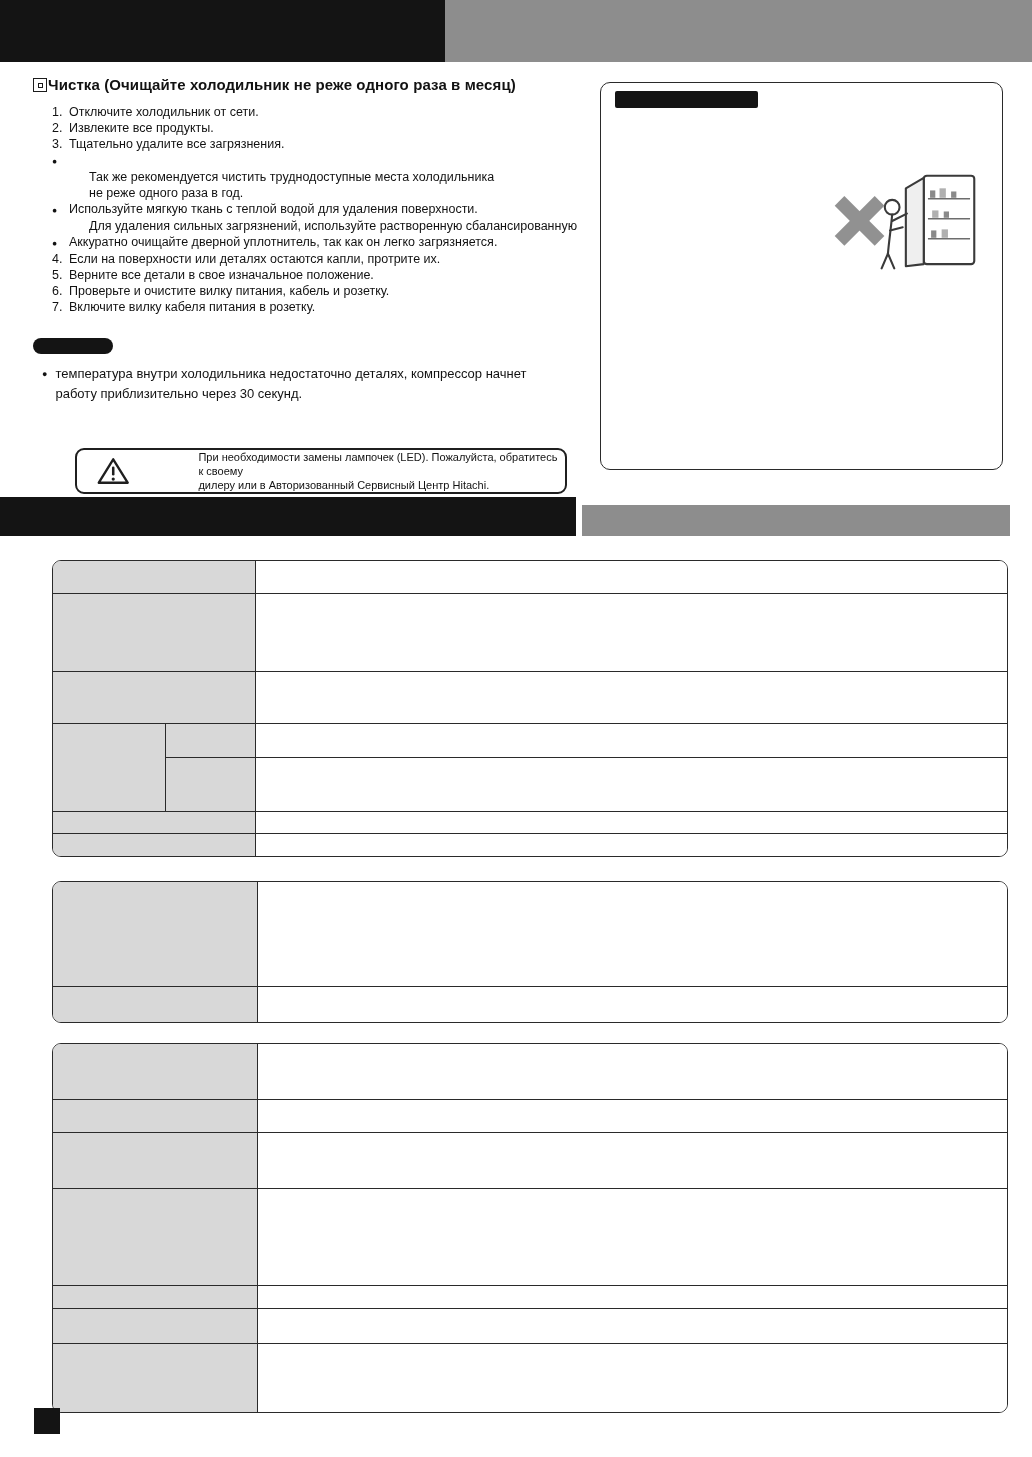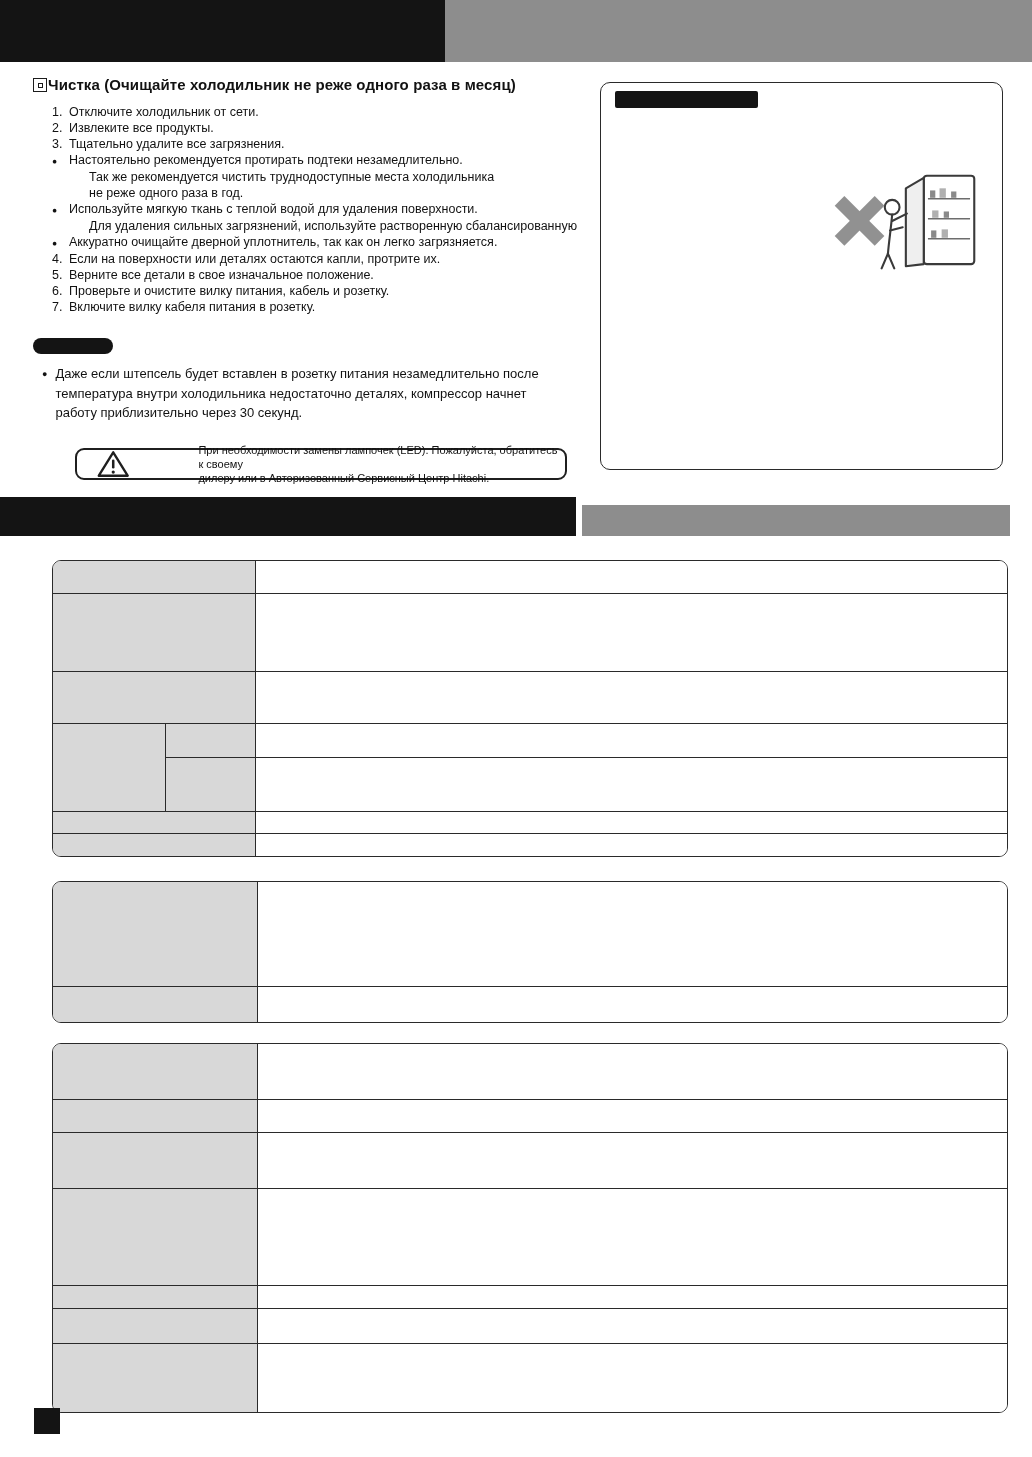--- a/index.html
+++ b/index.html
@@ -28,21 +28,21 @@
   .marker { flex:none; width:17px; }
   .bullet-line .marker { font-size:8.5px; line-height:16px; padding-top:1px; }
   .cont .txt { padding-left:4px;margin-left:16px; }
 
   
   .note-pill { left:33px; top:338px; width:80px; height:16px; background:#141414; border-radius:8px; }
   .note-par { left:42px; top:364px; display:flex; gap:8px; font-size:13px; line-height:19.5px; }
   .note-par .nmark { font-size:9px; line-height:19.5px; padding-top:1px; }
 
   
-  .warn-box { left:75px; top:448px; width:492px; height:32px; border:2px solid #1f1f1f;
+  .warn-box { left:75px; top:448px; width:492px; height:46px; border:2px solid #1f1f1f;
               border-radius:9px; display:flex; align-items:center; padding-left:20px; background:#fff;gap:47px; }
   .warn-text { margin-left:22px; font-size:11px; line-height:14px; }
 
   
   .info-panel { left:600px; top:82px; width:403px; height:388px; border:1.6px solid #2a2a2a;
                 border-radius:10px; background:#fff; }
   .panel-badge { position:absolute; left:14px; top:8px; width:143px; height:17px;
                  background:#141414; border-radius:2px; }
   .illu { position:absolute; left:228px; top:86px; }
 
@@ -84,21 +84,20 @@
   <div class="line">
       <span class="marker">2.</span>
       <span class="txt">Извлеките все продукты.</span>
     </div>
   <div class="line">
       <span class="marker">3.</span>
       <span class="txt">Тщательно удалите все загрязнения.</span>
     </div>
   <div class="line bullet-line">
       <span class="marker">●</span>
-      <span class="txt">Настоятельно рекомендуется протирать подтеки незамедлительно.</span>
     </div>
   <div class="line cont">
       <span class="marker"></span>
       <span class="txt">Так же рекомендуется чистить труднодоступные места холодильника</span>
     </div>
   <div class="line cont">
       <span class="marker"></span>
       <span class="txt">не реже одного раза в год.</span>
     </div>
   <div class="line bullet-line">
@@ -129,21 +128,20 @@
       <span class="marker">7.</span>
       <span class="txt">Включите вилку кабеля питания в розетку.</span>
     </div>
 </div>
 
 <div class="abs note-pill"></div>
 
 <div class="abs note-par">
   <span class="nmark">●</span>
   <span>
-    <span style="display:block">Даже если штепсель будет вставлен в розетку питания незамедлительно после</span>
     <span style="display:block">температура внутри холодильника недостаточно деталях, компрессор начнет</span>
     <span style="display:block">работу приблизительно через 30 секунд.</span>
   </span>
 </div>
 
 <div class="abs warn-box">
   <svg width="36" height="32" viewBox="0 0 36 32">
     <path d="M18 3 L34 29 L2 29 Z" fill="#ffffff" stroke="#1f1f1f" stroke-width="2.6" stroke-linejoin="round"></path>
     <rect x="16.6" y="11" width="2.8" height="10" rx="1.4" fill="#1f1f1f"></rect>
     <circle cx="18" cy="25" r="1.8" fill="#1f1f1f"></circle>

